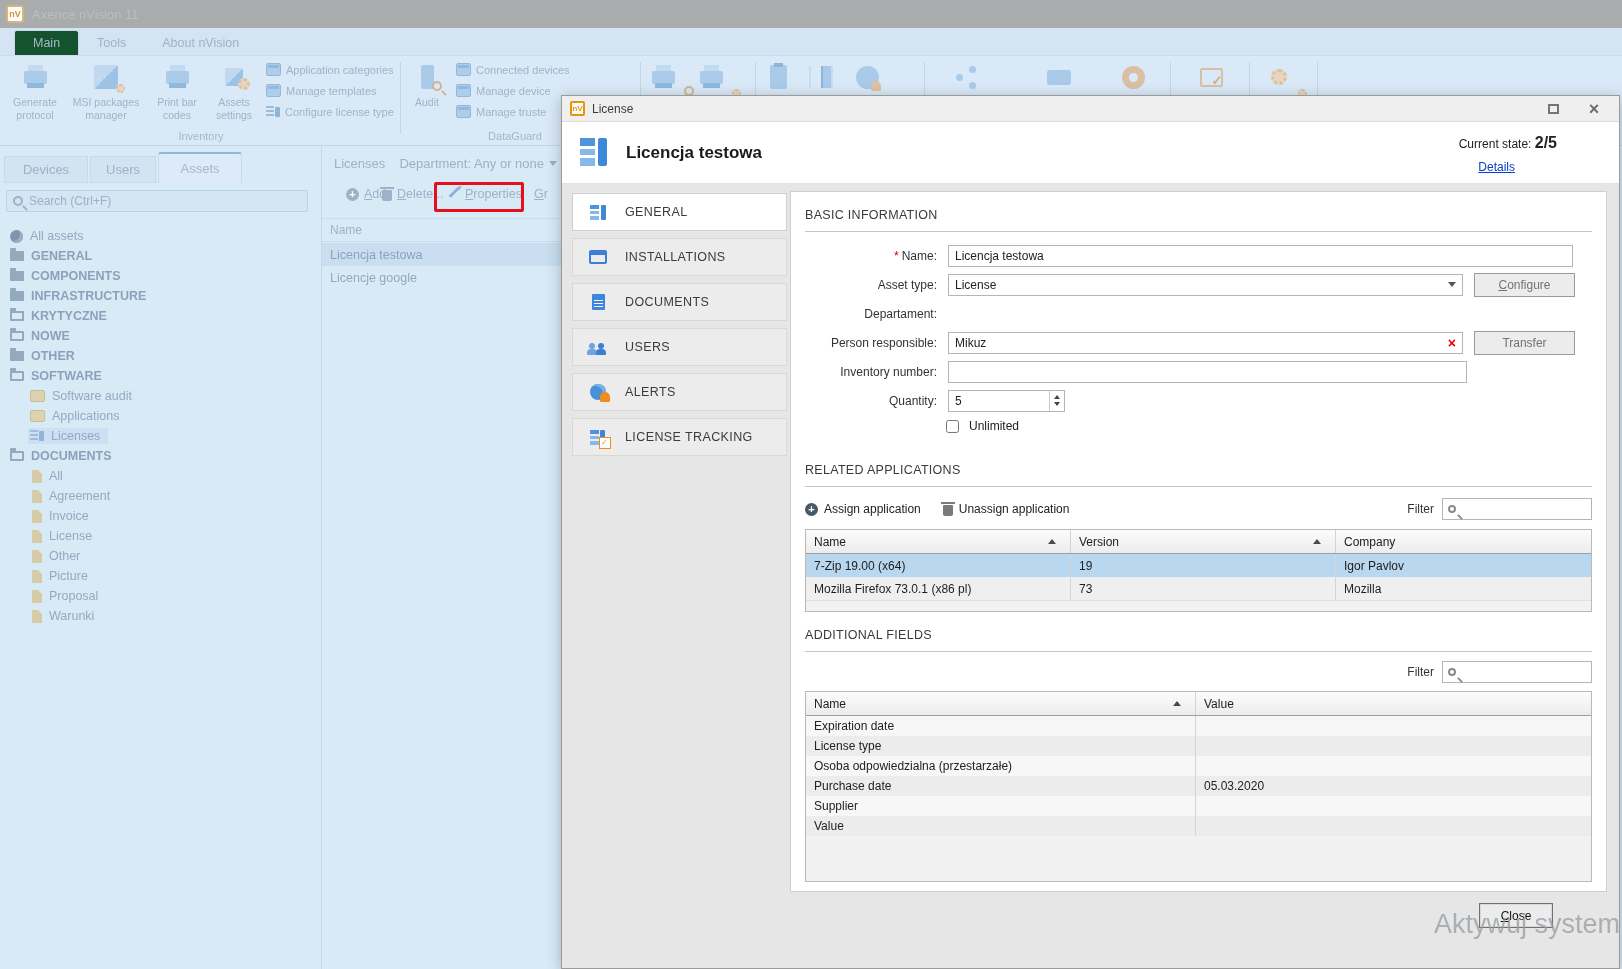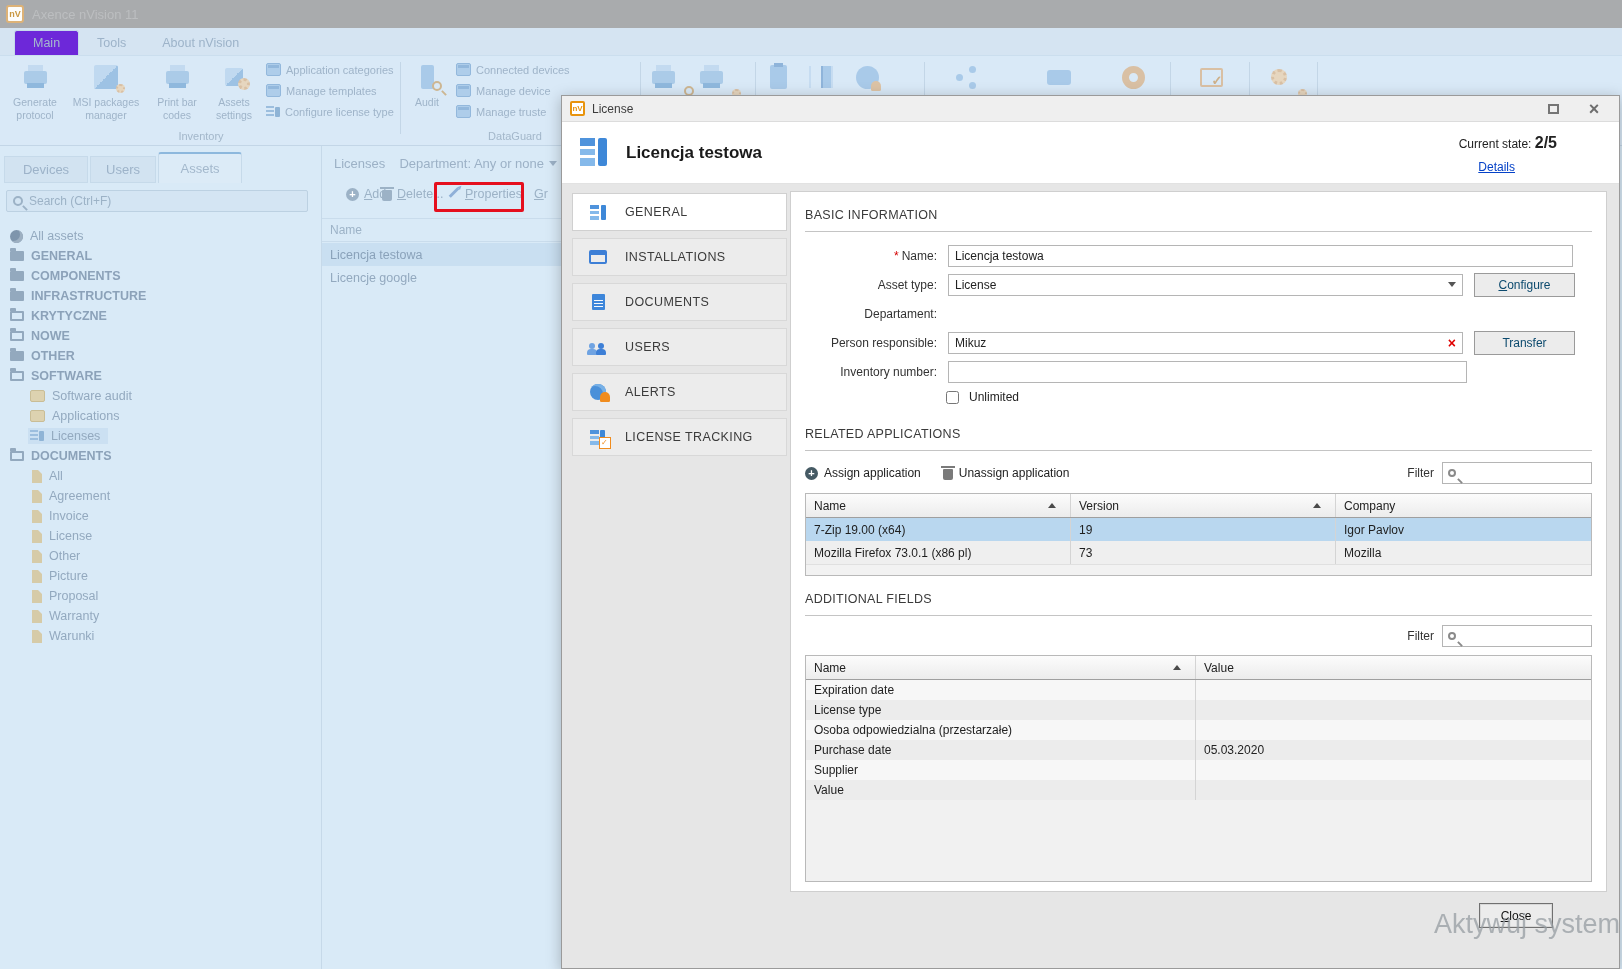--- a/index.html
+++ b/index.html
@@ -7,21 +7,21 @@
   body{font-family:"Liberation Sans",sans-serif;position:relative;background:#d9eaf7;font-size:12px}
   .ulf{display:inline-block}
   .ulf::first-letter{text-decoration:underline}
 
   
   .titlebar{position:absolute;left:0;top:0;width:100%;height:28px;background:#a9abad;display:flex;align-items:center;padding-left:6px;gap:8px}
   .applogo{width:18px;height:18px;background:#fdfdfb;border:2px solid #ddb277;border-radius:3px;font-size:9px;font-weight:bold;color:#c9973f;display:flex;align-items:center;justify-content:center}
   .apptitle{color:#bcbec0;font-size:13px}
   .menubar{position:absolute;left:0;top:28px;width:100%;height:28px;background:#d5e4f2;border-bottom:1px solid #cbdeee;display:flex;align-items:flex-end;padding-left:14px}
   .mtab{padding:5px 18px;font-size:12.5px;color:#9db3c9}
-  .mtab.active{background:#6d28d9;border:1px solid #c6daea;border-bottom:none;border-radius:3px 3px 0 0;color:#a5b9cd}
+  .mtab.active{background:#14532d;border:1px solid #c6daea;border-bottom:none;border-radius:3px 3px 0 0;color:#a5b9cd}
   .ribbon{position:absolute;left:0;top:56px;width:100%;height:90px;background:#d9e9f7;border-bottom:1px solid #c3d6e7}
   .rsep{position:absolute;top:6px;height:72px;width:1px;background:#c3d6e7}
   .bigbtn{position:absolute;top:4px;text-align:center;color:#9fb4c9;font-size:10.5px;line-height:1.2}
   .bigbtn .bi{height:34px;display:flex;align-items:center;justify-content:center;margin-bottom:2px}
   .stack{position:absolute;top:6px;display:flex;flex-direction:column;gap:6px}
   .stack .srow{display:flex;align-items:center;gap:5px;color:#9fb4c9;font-size:11px;height:15px}
   .grplabel{position:absolute;bottom:3px;text-align:center;color:#a3b7ca;font-size:11px}
   
   .pr{width:23px;height:13px;background:#abcbe8;border-radius:2px;position:relative;display:inline-block}
   .pr::before{content:"";position:absolute;top:-6px;left:4px;right:4px;height:6px;background:#c3daf0}
@@ -143,21 +143,21 @@
   .form{margin-top:9px}
   .frow{display:flex;align-items:center;height:29px}
   .flabel{width:132px;text-align:right;margin-right:11px;color:#333;flex:none}
   .ast{color:#d40000;margin-right:3px}
   .tinput{height:22px;border:1px solid #b5b5b5;background:#fff;color:#222;font-size:12px;padding:0 6px;font-family:inherit;outline:none}
   .w-name{width:625px}
   .w-sel{width:515px}
   .fsel{height:22px;border:1px solid #b5b5b5;background:#fff;color:#222;display:flex;align-items:center;padding:0 6px}
   .fsel .caret{margin-left:auto;color:#555}
   .redx{margin-left:auto;color:#e00000;font-weight:bold;font-size:14px;line-height:1}
-  .fbtn{width:101px;height:24px;margin-left:11px;background:#ececec;border:1px solid #9a9a9a;font-size:12px;color:#0c4a6e;font-family:inherit}
+  .fbtn{width:101px;height:24px;margin-left:11px;background:#ececec;border:1px solid #9a9a9a;font-size:12px;color:#737373;font-family:inherit}
   .spinbox{width:117px;height:22px;border:1px solid #b5b5b5;background:#fff;display:flex;align-items:center}
   .spinbox .val{flex:1;padding-left:6px;color:#222}
   .spin{width:15px;height:100%;border-left:1px solid #c9c9c9;display:flex;flex-direction:column;align-items:center;justify-content:center;gap:3px;color:#444}
   .sup{width:0;height:0;border-left:3.5px solid transparent;border-right:3.5px solid transparent;border-bottom:4px solid currentColor}
   .sdn{width:0;height:0;border-left:3.5px solid transparent;border-right:3.5px solid transparent;border-top:4px solid currentColor}
   .chkrow{display:flex;align-items:center;gap:10px;margin:4px 0 2px 141px;color:#222}
   .chkrow input{width:13px;height:13px}
   .relbar{display:flex;align-items:center;margin:11px 0 9px 0;color:#222}
   .relbar .act{display:flex;align-items:center;gap:6px;margin-right:22px}
   .filter{margin-left:auto;display:flex;align-items:center;gap:8px;color:#333}
@@ -410,24 +410,20 @@
     <div class="titem lvl1">
         <span class="doc"></span>
         <span>Picture</span>
       </div>
     <div class="titem lvl1">
         <span class="doc"></span>
         <span>Proposal</span>
       </div>
     <div class="titem lvl1">
         <span class="doc"></span>
-        <span>Warranty</span>
-      </div>
-    <div class="titem lvl1">
-        <span class="doc"></span>
         <span>Warunki</span>
       </div>
   </div>
 </div>
 
 <div class="mid">
   <div class="mid-head">
     <span class="t1">Licenses</span>
     <span class="dd">
         <span>Department: Any or none</span>
@@ -542,27 +538,37 @@
         <div class="fsel w-sel">
             <span>Mikuz</span>
             <span class="redx">×</span>
           </div>
         <button class="fbtn">Transfer</button>
       </div>
       <div class="frow">
         <span class="flabel">Inventory number:</span>
         <input class="tinput" style="width: 519px;" value="">
       </div>
+      <div class="frow">
+        <span class="flabel">Quantity:</span>
+        <div class="spinbox">
+          <span class="val">5</span>
+          <span class="spin">
+              <span class="sup"></span>
+              <span class="sdn"></span>
+            </span>
+        </div>
+      </div>
       <div class="chkrow">
         <input type="checkbox" style="">
         <span>Unlimited</span>
       </div>
     </div>
 
-    <div class="shead" style="margin-top:21px">RELATED APPLICATIONS</div>
+    <div class="shead" style="margin-top:28px">RELATED APPLICATIONS</div>
     <div class="sdiv"></div>
     <div class="relbar">
       <span class="act">
           <span class="plus-c dkblue"></span>
           <span>Assign application</span>
         </span>
       <span class="act">
           <span class="trash gray"></span>
           <span>Unassign application</span>
         </span>

